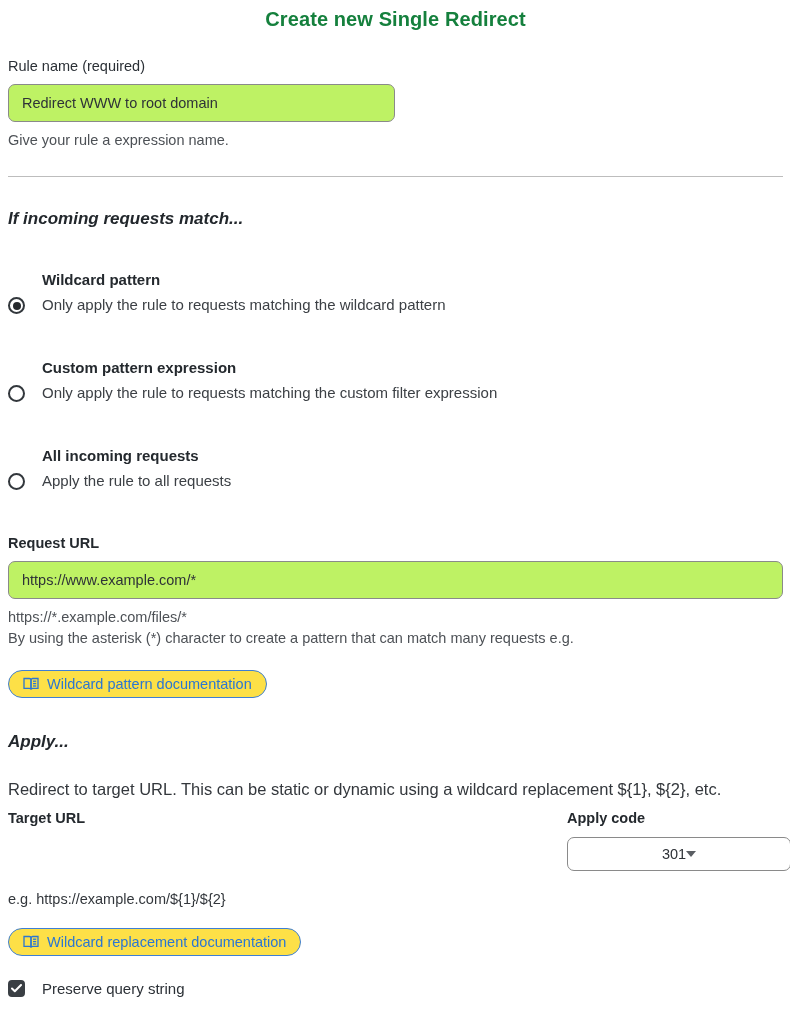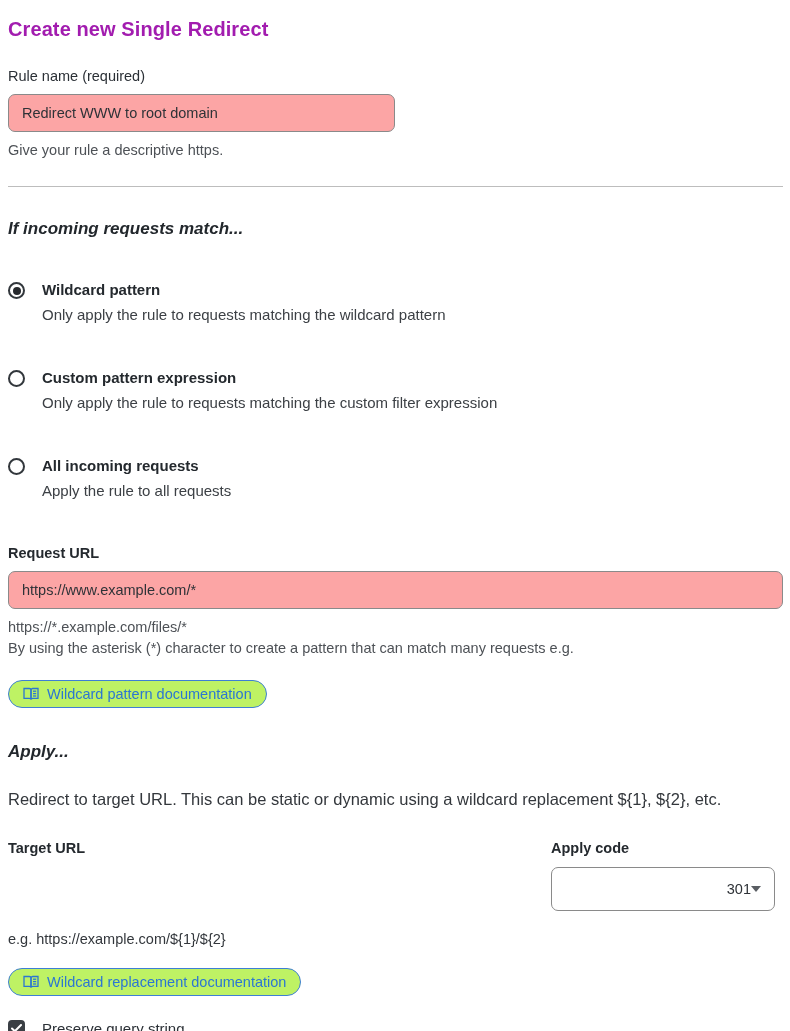--- a/index.html
+++ b/index.html
@@ -8,41 +8,42 @@
     width: 790px;
     height: 1031px;
     padding: 8px 7px 8px 8px;
     font-family: "Liberation Sans", "DejaVu Sans", sans-serif;
     color: #22272c;
     overflow: hidden;
   }
   .page-title {
     font-size: 20px;
     font-weight: 700;
-    color: #a21caf;
-    margin-top: 10px;
+    color: #15803d;
+    margin-top: 0;
     letter-spacing: .1px;
+    text-align: center;
   }
   .field-label {
     display: block;
     font-size: 14.5px;
     color: #2b3036;
     margin-top: 27px;
   }
   .text-input {
     display: block;
     margin-top: 10px;
     height: 38px;
     border: 1px solid #8a8a8a;
     border-radius: 7px;
     padding: 0 13px;
     font-family: "Liberation Sans", "DejaVu Sans", sans-serif;
     font-size: 14.5px;
     color: #2e3237;
-    background: #fca5a5;
+    background: #bef264;
     outline: none;
   }
   .rule-name-input { width: 387px; }
   .help-text {
     margin-top: 8px;
     font-size: 14.5px;
     color: #4d5156;
     line-height: 21px;
   }
   .divider {
@@ -53,21 +54,21 @@
   .section-heading {
     font-size: 17px;
     font-weight: 700;
     color: #22272c;
     margin-top: 32px;
     font-style: italic;
   }
   .radio-group { margin-top: 42px; }
   .radio-item {
     display: flex;
-    align-items: flex-start;
+    align-items: flex-end;
     margin-bottom: 45px;
     cursor: pointer;
   }
   .radio-circle {
     flex: 0 0 auto;
     width: 17px;
     height: 17px;
     border: 2px solid #32373c;
     border-radius: 50%;
     margin-top: 1px;
@@ -103,52 +104,52 @@
   }
   .request-url-label { display: block; margin-top: 0px; }
   .full-input { width: 775px; }
   .doc-button {
     display: inline-flex;
     align-items: center;
     gap: 8px;
     margin-top: 21px;
     height: 28px;
     padding: 0 14px;
-    background: #bef264;
+    background: #fde047;
     border: 1.5px solid #3e7fd4;
     border-radius: 14px;
     color: #2b76d2;
     font-family: "Liberation Sans", "DejaVu Sans", sans-serif;
     font-size: 14.5px;
     cursor: pointer;
   }
   .doc-button svg { display: block; }
   .then-heading { margin-top: 34px; }
   .then-desc {
     margin-top: 27px;
     font-size: 16.5px;
     color: #33373c;
     line-height: 20px;
   }
   .target-grid {
     display: grid;
     grid-template-columns: 543px 224px;
-    column-gap: 0;
-    margin-top: 30px;
+    column-gap: 16px;
+    margin-top: 10px;
   }
   .target-grid .text-input { width: 100%; margin-top: 10px; }
   .select-box {
     margin-top: 10px;
-    height: 44px;
+    height: 34px;
     border: 1px solid #8a8a8a;
     border-radius: 7px;
     padding: 0 13px;
     display: flex;
     align-items: center;
-    justify-content: flex-end;
+    justify-content: center;
     font-size: 14.5px;
     color: #2e3237;
     cursor: pointer;
     background: #fff;
   }
   .select-arrow {
     width: 0; height: 0;
     border-left: 5px solid transparent;
     border-right: 5px solid transparent;
     border-top: 6px solid #5a5e63;
@@ -178,21 +179,21 @@
 </style>
 </head>
 <body>
 
 
 
 <h1 class="page-title">Create new Single Redirect</h1>
 
 <label class="field-label">Rule name (required)</label>
 <input class="text-input rule-name-input" type="text" value="Redirect WWW to root domain" style="">
-<div class="help-text">Give your rule a descriptive https.</div>
+<div class="help-text">Give your rule a expression name.</div>
 
 <hr class="divider">
 
 <h2 class="section-heading">If incoming requests match...</h2>
 
 <div class="radio-group">
   <div class="radio-item">
     <span class="radio-circle checked"></span>
     <span class="radio-text">
       <div class="radio-label">Wildcard pattern</div>

